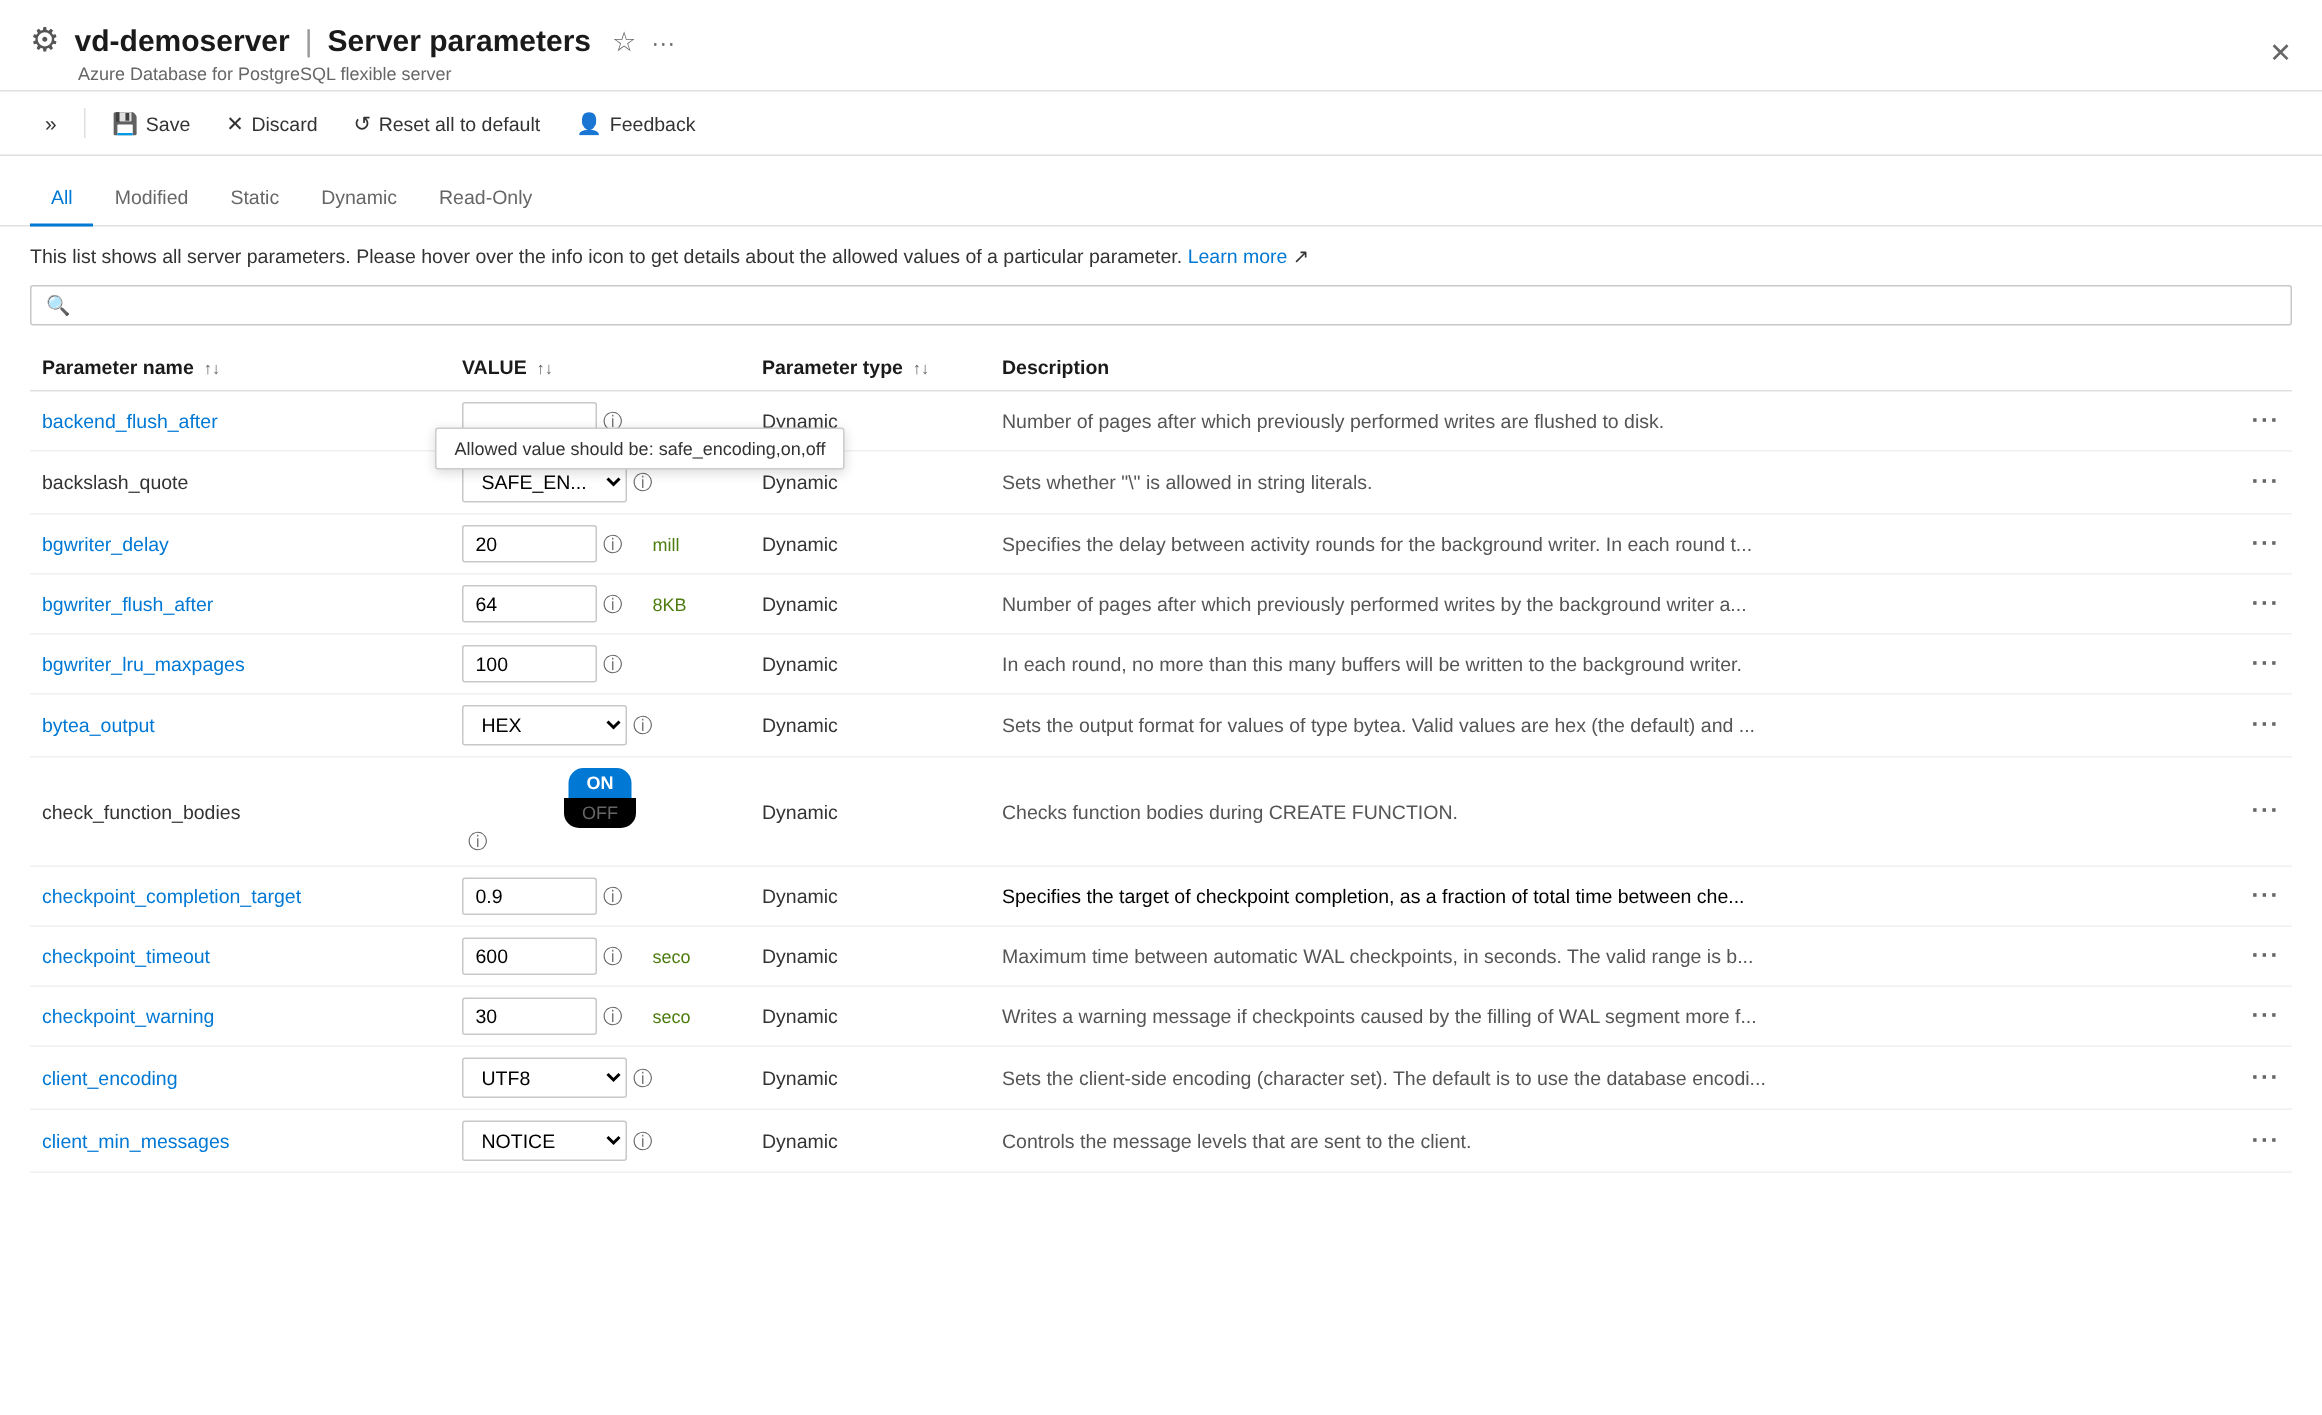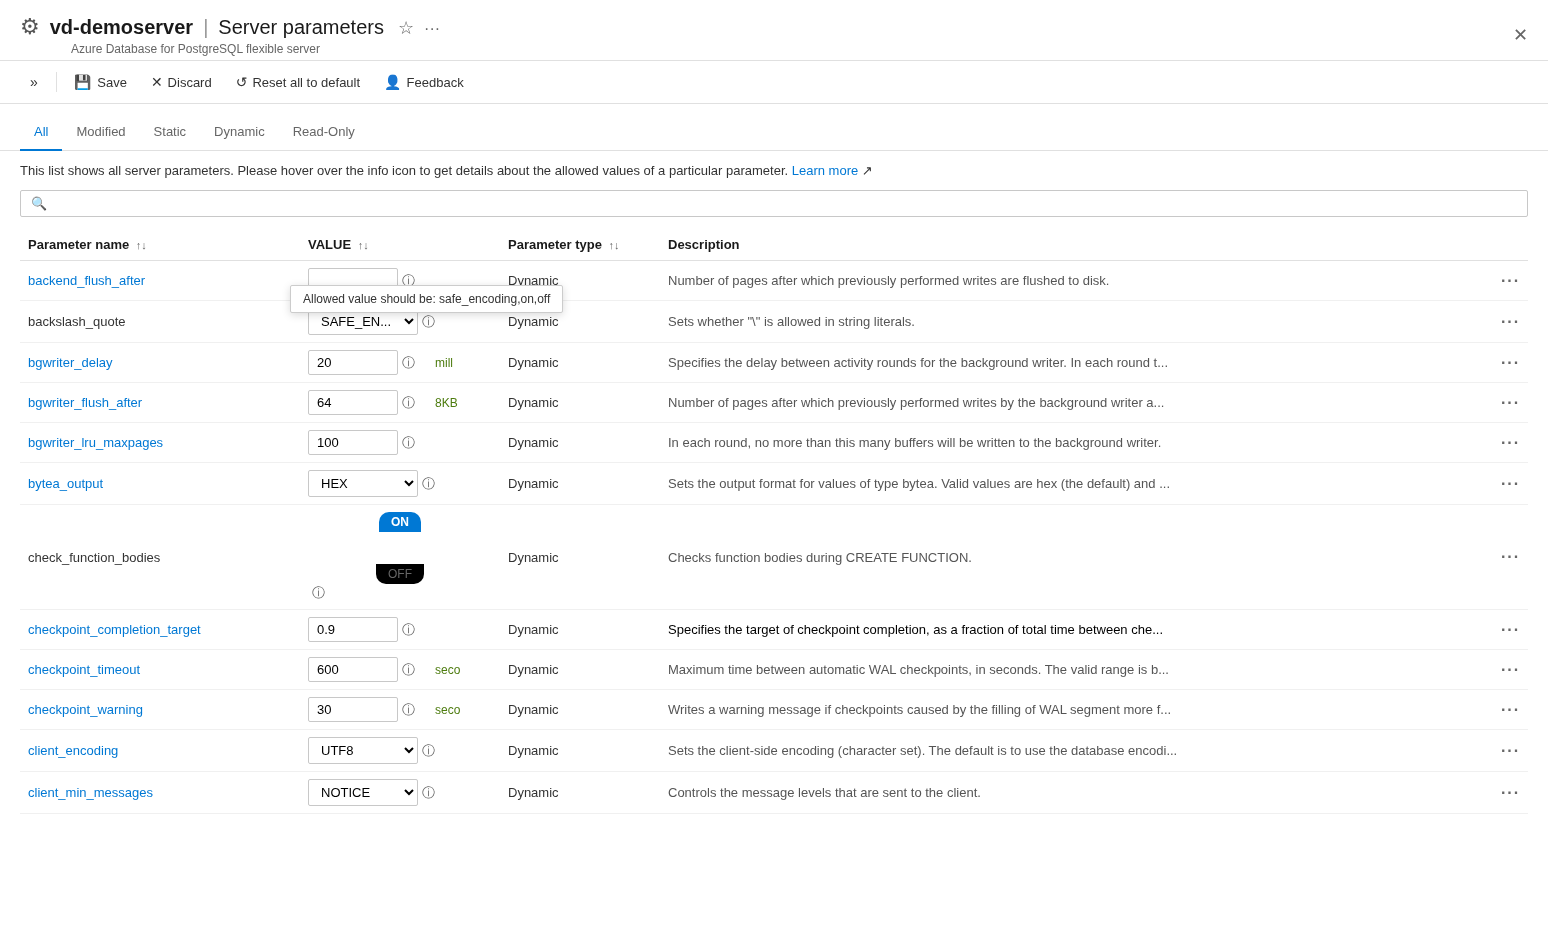--- a/index.html
+++ b/index.html
@@ -33,21 +33,21 @@
     table { width: 100%; border-collapse: collapse; }
     th { font-size: 13px; font-weight: 600; color: #1a1a1a; padding: 8px 8px; text-align: left; border-bottom: 1px solid #e0e0e0; background: #fff; }
     td { font-size: 13px; padding: 7px 8px; border-bottom: 1px solid #f0f0f0; vertical-align: middle; }
     .param-link { color: #0078d4; text-decoration: none; cursor: pointer; }
     .sort-icon { color: #666; font-size: 11px; margin-left: 3px; }
     .value-input { border: 1px solid #c8c8c8; border-radius: 2px; padding: 4px 8px; font-size: 13px; width: 90px; }
     .value-select { border: 1px solid #c8c8c8; border-radius: 2px; padding: 4px 8px; font-size: 13px; width: 110px; background: #fff; cursor: pointer; }
     .info-icon { color: #666; font-size: 13px; cursor: pointer; margin-left: 4px; }
     .unit-text { font-size: 12px; color: #4d7c0f; margin-left: 20px; }
     .more-btn { color: #666; cursor: pointer; font-size: 16px; font-weight: bold; letter-spacing: 1px; }
-    .toggle-wrap { display: flex; flex-direction: column; align-items: center; gap: 32px; }
+    .toggle-wrap { display: flex; flex-direction: column; align-items: center; }
     .toggle-on { background: #0078d4; color: white; padding: 3px 12px; font-size: 12px; font-weight: 600; border-radius: 10px 10px 0 0; cursor: pointer; }
     .toggle-off { background: #000000; color: #666; padding: 3px 12px; font-size: 12px; border-radius: 0 0 10px 10px; cursor: pointer; }
     .tooltip-popup { position: absolute; top: 24px; left: -10px; background: #fff; border: 1px solid #ccc; box-shadow: 0 2px 8px rgba(0,0,0,0.15); padding: 6px 12px; font-size: 12px; white-space: nowrap; z-index: 100; border-radius: 2px; color: #333; }
 
     .col-name { width: 280px; }
     .col-value { width: 200px; }
     .col-type { width: 160px; }
     .col-desc { }
     .col-actions { width: 40px; text-align: right; }
 
@@ -58,25 +58,25 @@
 <body>
 
 <div class="header-wrapper">
   <div class="header">
     <div style="display:flex;align-items:center;flex:1;">
       <div style="display:flex;flex-direction:column;">
         <div class="title-row">
           <span style="font-size:22px;margin-right:10px;color:#555;">⚙</span>
           <span style="font-size:20px;font-weight:700;color:#1a1a1a;">vd-demoserver</span>
           <span style="font-size:20px;color:#999;margin:0 10px;font-weight:300;">|</span>
-          <span style="font-size:20px;font-weight:400;color:#1a1a1a;">Server parameters</span>
+          <span style="font-size:20px;font-weight:700;color:#1a1a1a;">Server parameters</span>
           <span style="margin-left:14px;font-size:18px;color:#666;cursor:pointer;">☆</span>
           <span style="margin-left:10px;font-size:16px;color:#666;cursor:pointer;">···</span>
         </div>
-        <div style="font-size:12px;color:#666;margin-left:51px;margin-top:2px;">Azure Database for PostgreSQL flexible server</div>
+        <div style="font-size:12px;color:#666;margin-left:32px;margin-top:2px;">Azure Database for PostgreSQL flexible server</div>
       </div>
     </div>
     <span style="font-size:18px;color:#666;cursor:pointer;">✕</span>
   </div>
 
   <div class="toolbar">
     <button class="toolbar-btn">
       <span style="font-size:14px;">»</span>
     </button>
     <div class="toolbar-separator"></div>

